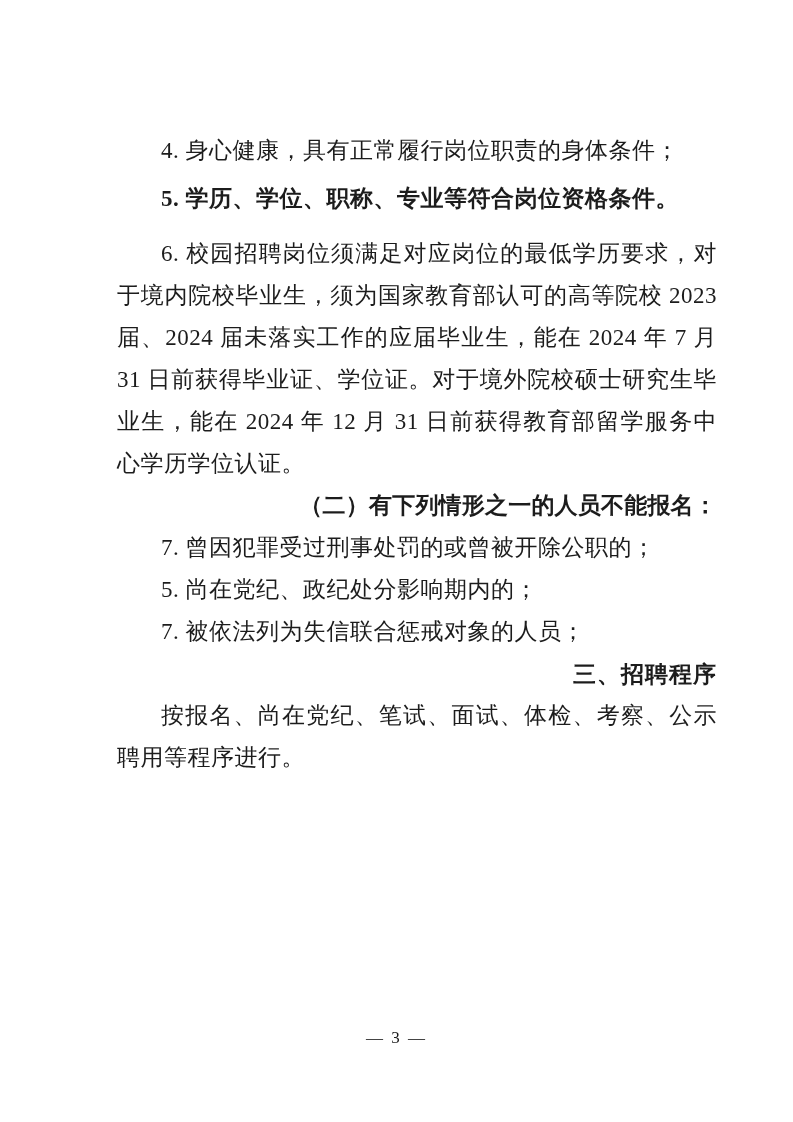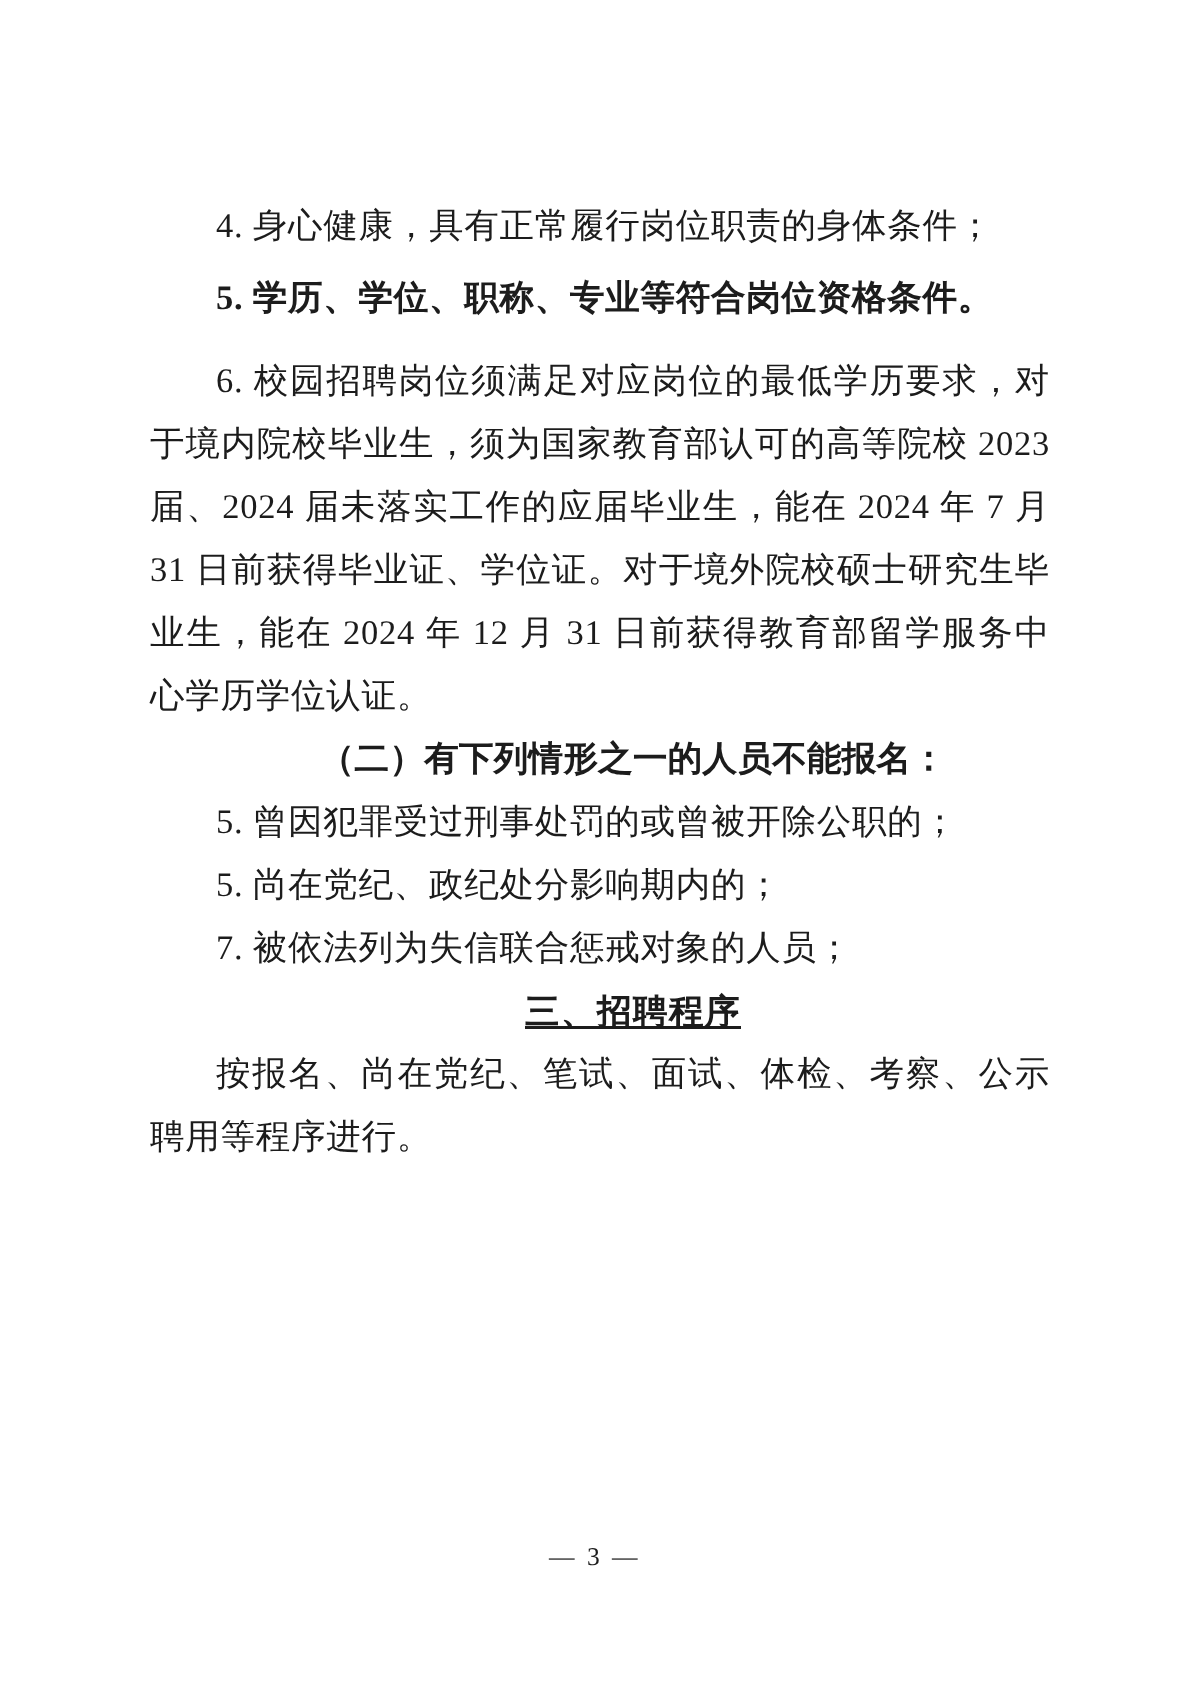--- a/index.html
+++ b/index.html
@@ -11,21 +11,21 @@
     position: relative;
     width: 793px;
     height: 1122px;
     background: #ffffff;
     overflow: hidden;
     font-family: "Liberation Serif", serif;
     color: #1c1c1c;
   }
   .content {
     position: absolute;
-    left: 100px;
+    left: 117px;
     top: 130px;
     width: 600px;
   }
   .content p {
     margin: 0;
     font-size: 23px;
     line-height: 42px;
     letter-spacing: 0.5px;
     text-indent: 44px;
     text-align: justify;
@@ -33,30 +33,29 @@
   }
   
   p.item {
     text-align: left;
   }
   p.gap-sm { margin-bottom: 6px; }
   p.gap-md { margin-bottom: 13px; font-weight: bold; }
   
   p.h-kai {
     font-weight: bold;
-    text-align: center;
+    text-align: right;
     letter-spacing: 0.2px;
   }
   
   p.h-hei {
     font-weight: bold;
     font-family: "Liberation Sans", "DejaVu Sans", sans-serif;
-    text-align: center;
+    text-align: right;
     letter-spacing: 1px;
-    text-decoration: underline;
   }
   .footer {
     position: absolute;
     left: 0;
     top: 1028px;
     width: 793px;
     text-align: center;
     font-size: 17px;
     letter-spacing: 2px;
     color: #1c1c1c;
@@ -64,21 +63,21 @@
 </style>
 </head>
 <body>
 
 <div class="page">
   <div class="content">
     <p class="item gap-sm">4. 身心健康，具有正常履行岗位职责的身体条件；</p>
     <p class="item gap-md">5. 学历、学位、职称、专业等符合岗位资格条件。</p>
     <p class="body">6. 校园招聘岗位须满足对应岗位的最低学历要求，对于境内院校毕业生，须为国家教育部认可的高等院校 2023 届、2024 届未落实工作的应届毕业生，能在 2024 年 7 月 31 日前获得毕业证、学位证。对于境外院校硕士研究生毕业生，能在 2024 年 12 月 31 日前获得教育部留学服务中心学历学位认证。</p>
     <p class="h-kai">（二）有下列情形之一的人员不能报名：</p>
-    <p class="item">5. 曾因犯罪受过刑事处罚的或曾被开除公职的；</p>
+    <p class="item">7. 曾因犯罪受过刑事处罚的或曾被开除公职的；</p>
     <p class="item">5. 尚在党纪、政纪处分影响期内的；</p>
     <p class="item">7. 被依法列为失信联合惩戒对象的人员；</p>
     <p class="h-hei">三、招聘程序</p>
     <p class="body">按报名、尚在党纪、笔试、面试、体检、考察、公示聘用等程序进行。</p>
   </div>
 
   <div class="footer">— 3 —</div>
 </div>
 
 </body></html>

